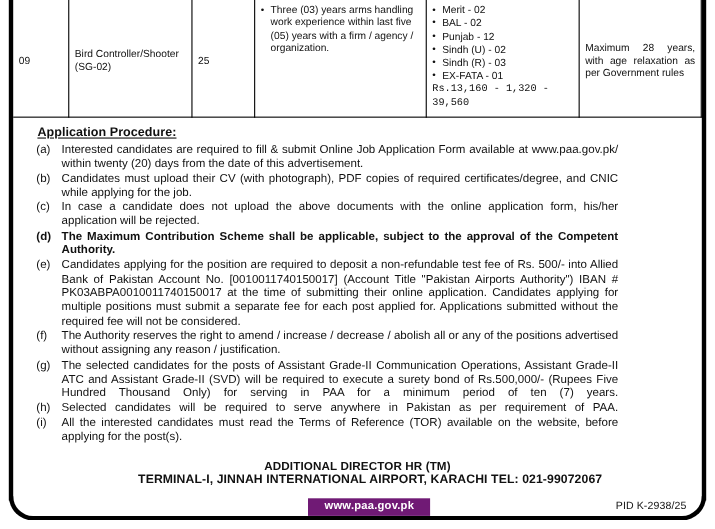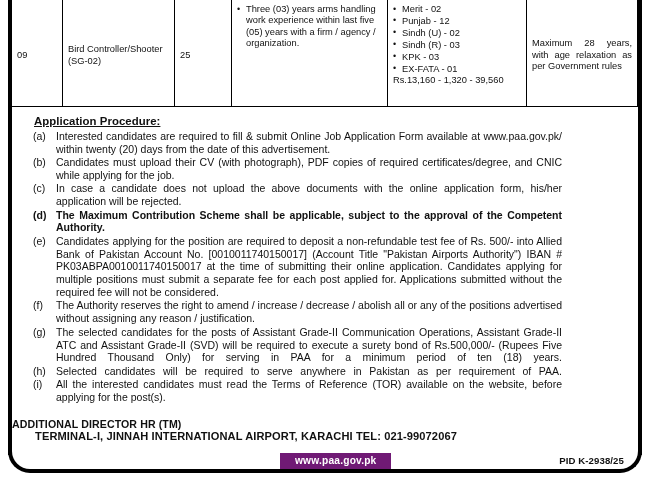--- a/index.html
+++ b/index.html
@@ -98,21 +98,21 @@
     margin-bottom: 2px;
   }
   ul.bullets li:before {
     content: "\2022";
     position: absolute;
     left: 0;
     top: -0.5px;
     font-size: 9px;
   }
   ul.bullets.tight li { margin-bottom: 0.5px; }
-  .payscale { padding-left: 0; margin-top: 0.5px; }
+  .payscale { padding-left: 0; margin-top: 0.5px; font-family: Liberation Mono, monospace; }
 
   .age-text { text-align: justify; text-align-last: left; }
 
   
   #application-procedure {
     position: absolute;
     left: 12px;
     top: 107px;
     width: 558px;
     padding: 6px 8px 0 17px;
@@ -143,20 +143,21 @@
   }
   .proc-item.bold, .proc-item.bold .marker { font-weight: bold; }
   .proc-item.justify-all { text-align: justify; text-align-last: justify; }
 
   
   #authority-block {
     position: absolute;
     left: 12px;
     top: 419px;
     width: 626px;
+    text-align: center;
     font-size: 10.6px;
     font-weight: bold;
     line-height: 11.6px;
     letter-spacing: 0.1px;
   }
   #authority-block .line3 { font-size: 11.1px; padding-left: 23px; }
 
   
   #bottom-bar {
     position: absolute;
@@ -174,21 +175,21 @@
     font-size: 10.2px;
     font-weight: bold;
     padding: 2px 15px 3px 15px;
     letter-spacing: 0.2px;
   }
   #pid-label {
     position: absolute;
     right: 14px;
     top: 3px;
     font-size: 9.6px;
-    font-weight: bold;
+    font-weight: normal;
     letter-spacing: 0.1px;
   }
 </style>
 </head>
 <body>
 
 <div id="ad-frame">
 
   <div class="frame-left"></div>
   <div class="frame-right"></div>
@@ -219,24 +220,24 @@
 
     <div class="cell c-qual">
       <ul class="bullets">
         <li>Three (03) years arms handling work experience within last five (05) years with a firm / agency / organization.</li>
       </ul>
     </div>
 
     <div class="cell c-quota">
       <ul class="bullets tight">
         <li>Merit - 02</li>
+        <li>BAL - 02</li>
         <li>Punjab - 12</li>
         <li>Sindh (U) - 02</li>
         <li>Sindh (R) - 03</li>
-        <li>KPK - 03</li>
         <li>EX-FATA - 01</li>
       </ul>
       <div class="payscale">Rs.13,160 - 1,320 - 39,560</div>
     </div>
 
     <div class="cell c-age">
       <div class="vcenter">
           <div class="vcenter-block age-text">Maximum 28 years, with age relaxation as per Government rules</div>
         </div>
     </div>
@@ -272,21 +273,21 @@
       <span>Candidates applying for the position are required to deposit a non-refundable test fee of Rs. 500/- into Allied Bank of Pakistan Account No. [0010011740150017] (Account Title "Pakistan Airports Authority") IBAN # PK03ABPA0010011740150017 at the time of submitting their online application. Candidates applying for multiple positions must submit a separate fee for each post applied for. Applications submitted without the required fee will not be considered.</span>
     </div>
 
     <div class="proc-item">
       <span class="marker">(f)</span>
       <span>The Authority reserves the right to amend / increase / decrease / abolish all or any of the positions advertised without assigning any reason / justification.</span>
     </div>
 
     <div class="proc-item justify-all">
       <span class="marker">(g)</span>
-      <span>The selected candidates for the posts of Assistant Grade-II Communication Operations, Assistant Grade-II ATC and Assistant Grade-II (SVD) will be required to execute a surety bond of Rs.500,000/- (Rupees Five Hundred Thousand Only) for serving in PAA for a minimum period of ten (18) years.</span>
+      <span>The selected candidates for the posts of Assistant Grade-II Communication Operations, Assistant Grade-II ATC and Assistant Grade-II (SVD) will be required to execute a surety bond of Rs.500,000/- (Rupees Five Hundred Thousand Only) for serving in PAA for a minimum period of ten (7) years.</span>
     </div>
 
     <div class="proc-item justify-all">
       <span class="marker">(h)</span>
       <span>Selected candidates will be required to serve anywhere in Pakistan as per requirement of PAA.</span>
     </div>
 
     <div class="proc-item">
       <span class="marker">(i)</span>
       <span>All the interested candidates must read the Terms of Reference (TOR) available on the website, before applying for the post(s).</span>

